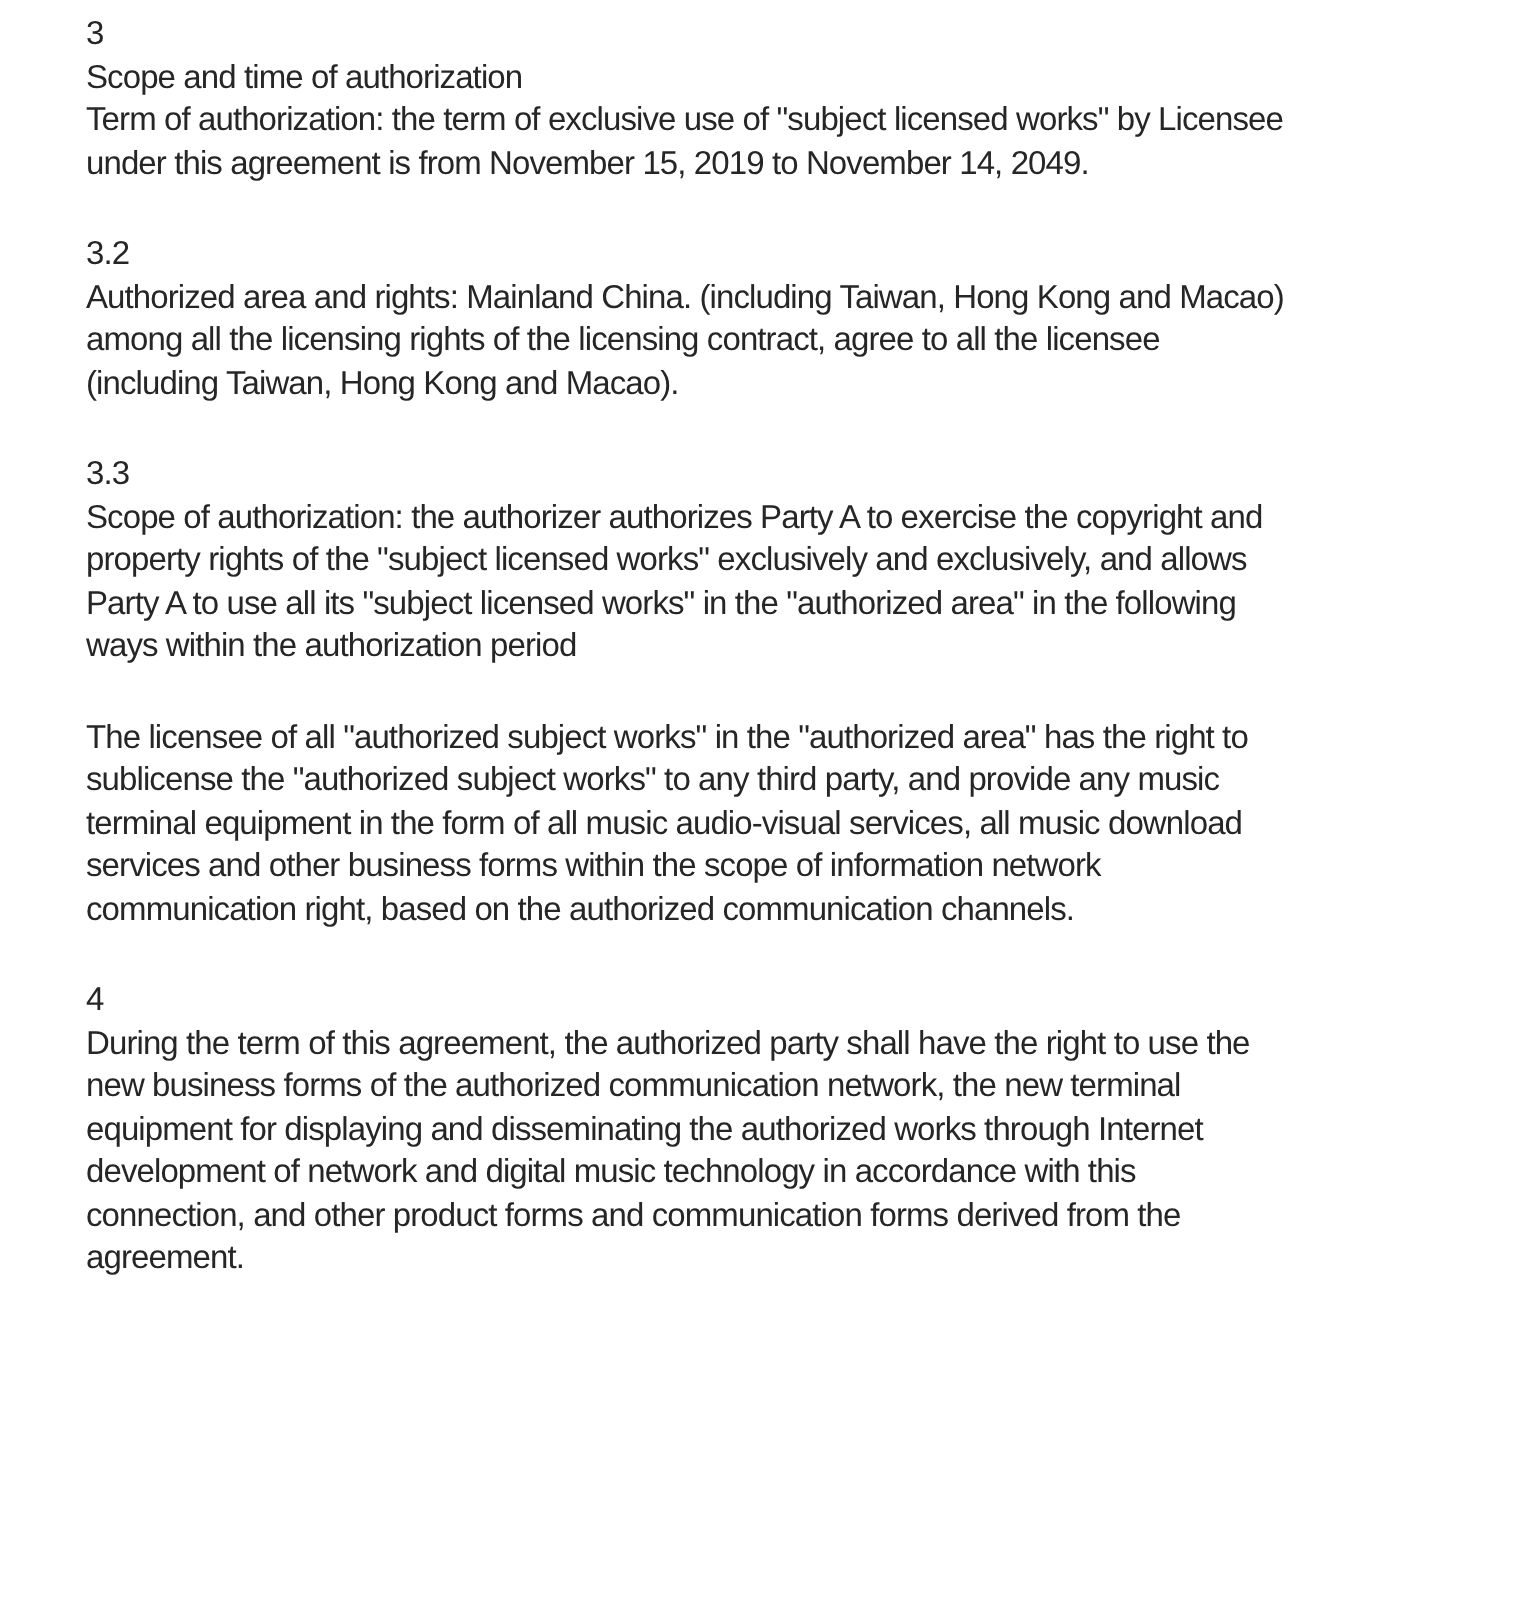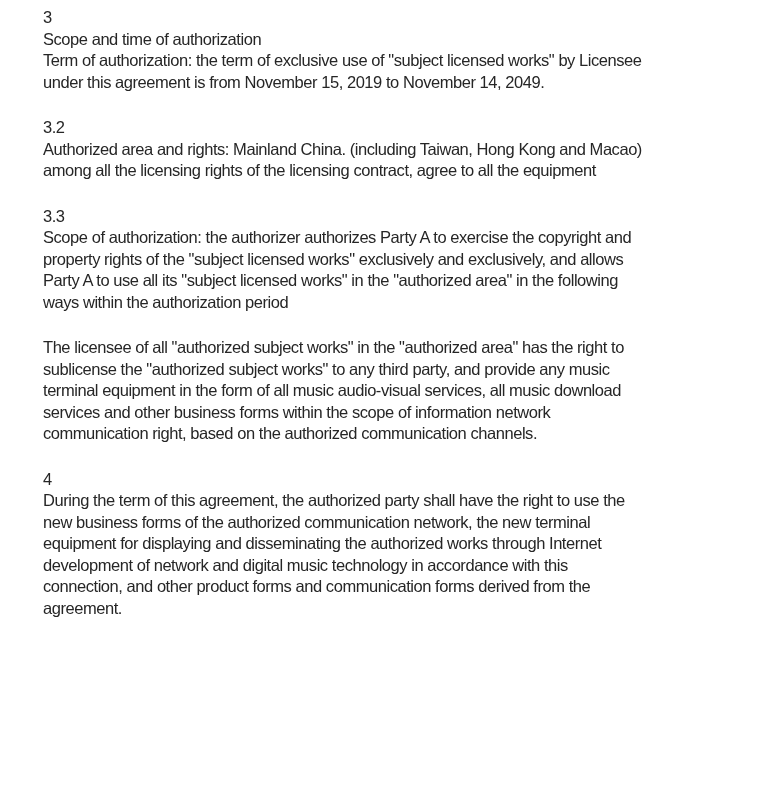--- a/index.html
+++ b/index.html
@@ -40,21 +40,22 @@
   <div id="doc-blocks">
       <div class="block">
         <div class="line">3</div>
         <div class="line">Scope and time of authorization</div>
         <div class="line">Term of authorization: the term of exclusive use of "subject licensed works" by Licensee</div>
         <div class="line">under this agreement is from November 15, 2019 to November 14, 2049.</div>
       </div>
       <div class="block">
         <div class="line">3.2</div>
         <div class="line">Authorized area and rights: Mainland China. (including Taiwan, Hong Kong and Macao)</div>
-        <div class="line">among all the licensing rights of the licensing contract, agree to all the equipment</div>
+        <div class="line">among all the licensing rights of the licensing contract, agree to all the licensee</div>
+        <div class="line">(including Taiwan, Hong Kong and Macao).</div>
       </div>
       <div class="block">
         <div class="line">3.3</div>
         <div class="line">Scope of authorization: the authorizer authorizes Party A to exercise the copyright and</div>
         <div class="line">property rights of the "subject licensed works" exclusively and exclusively, and allows</div>
         <div class="line">Party A to use all its "subject licensed works" in the "authorized area" in the following</div>
         <div class="line">ways within the authorization period</div>
       </div>
       <div class="block">
         <div class="line">The licensee of all "authorized subject works" in the "authorized area" has the right to</div>

